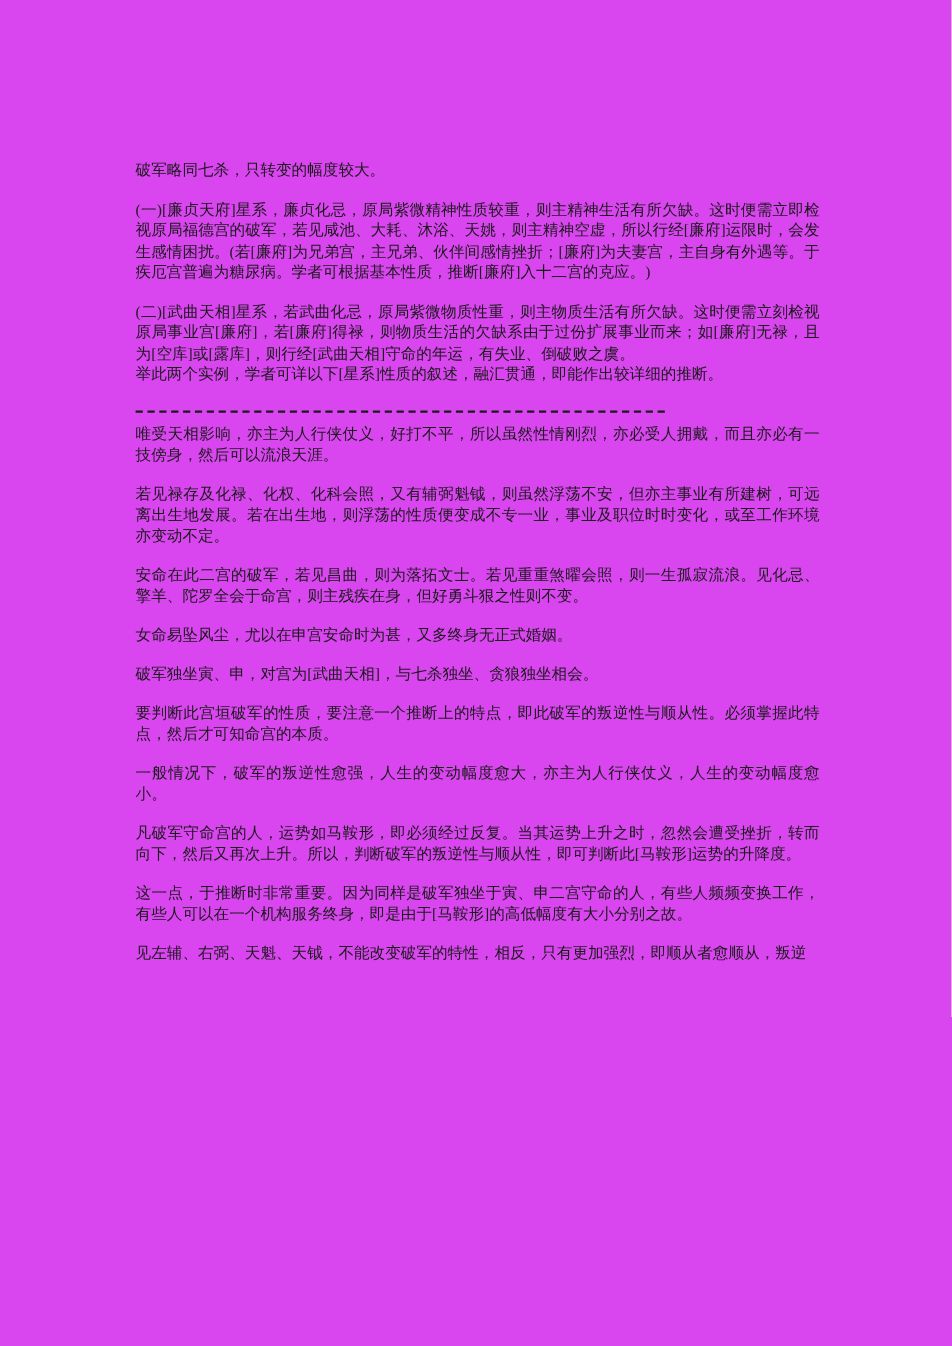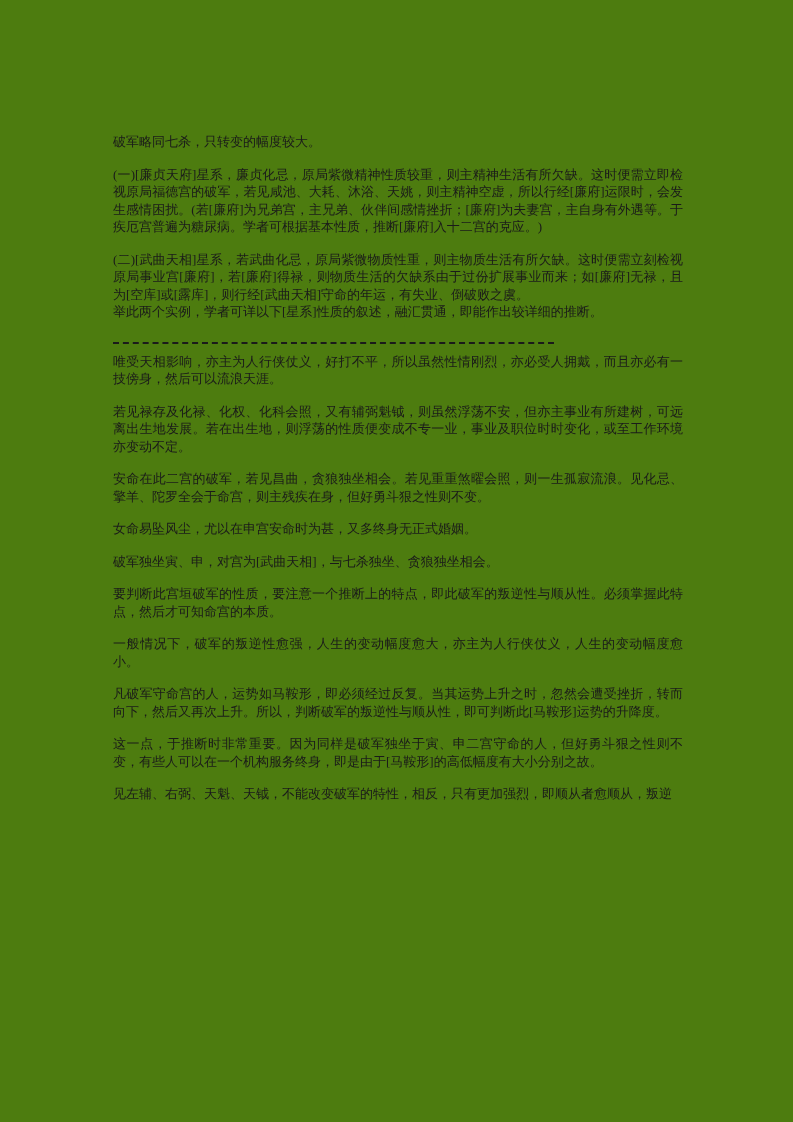--- a/index.html
+++ b/index.html
@@ -4,21 +4,21 @@
 <style>
   html, body {
     margin: 0;
     padding: 0;
     background: #ffffff;
   }
   .page {
     position: relative;
     width: 793px;
     height: 1122px;
-    background: #4d7c0f;
+    background: #d946ef;
     overflow: hidden;
     font-family: "Liberation Serif", serif;
     color: #1a1a1a;
   }
   .content {
     position: absolute;
     left: 113px;
     top: 133px;
     width: 570px;
     font-size: 13px;
@@ -70,24 +70,24 @@
 <div class="page">
 
   <div class="content">
     <p>破军略同七杀，只转变的幅度较大。</p>
     <p>(一)[廉贞天府]星系，廉贞化忌，原局紫微精神性质较重，则主精神生活有所欠缺。这时便需立即检视原局福德宫的破军，若见咸池、大耗、沐浴、天姚，则主精神空虚，所以行经[廉府]运限时，会发生感情困扰。(若[廉府]为兄弟宫，主兄弟、伙伴间感情挫折；[廉府]为夫妻宫，主自身有外遇等。于疾厄宫普遍为糖尿病。学者可根据基本性质，推断[廉府]入十二宫的克应。)</p>
     <p class="tight">(二)[武曲天相]星系，若武曲化忌，原局紫微物质性重，则主物质生活有所欠缺。这时便需立刻检视原局事业宫[廉府]，若[廉府]得禄，则物质生活的欠缺系由于过份扩展事业而来；如[廉府]无禄，且为[空库]或[露库]，则行经[武曲天相]守命的年运，有失业、倒破败之虞。</p>
     <p>举此两个实例，学者可详以下[星系]性质的叙述，融汇贯通，即能作出较详细的推断。</p>
     <hr class="divider">
     <p>唯受天相影响，亦主为人行侠仗义，好打不平，所以虽然性情刚烈，亦必受人拥戴，而且亦必有一技傍身，然后可以流浪天涯。</p>
     <p>若见禄存及化禄、化权、化科会照，又有辅弼魁钺，则虽然浮荡不安，但亦主事业有所建树，可远离出生地发展。若在出生地，则浮荡的性质便变成不专一业，事业及职位时时变化，或至工作环境亦变动不定。</p>
-    <p>安命在此二宫的破军，若见昌曲，贪狼独坐相会。若见重重煞曜会照，则一生孤寂流浪。见化忌、擎羊、陀罗全会于命宫，则主残疾在身，但好勇斗狠之性则不变。</p>
+    <p>安命在此二宫的破军，若见昌曲，则为落拓文士。若见重重煞曜会照，则一生孤寂流浪。见化忌、擎羊、陀罗全会于命宫，则主残疾在身，但好勇斗狠之性则不变。</p>
     <p>女命易坠风尘，尤以在申宫安命时为甚，又多终身无正式婚姻。</p>
     <p>破军独坐寅、申，对宫为[武曲天相]，与七杀独坐、贪狼独坐相会。</p>
     <p>要判断此宫垣破军的性质，要注意一个推断上的特点，即此破军的叛逆性与顺从性。必须掌握此特点，然后才可知命宫的本质。</p>
     <p>一般情况下，破军的叛逆性愈强，人生的变动幅度愈大，亦主为人行侠仗义，人生的变动幅度愈小。</p>
     <p>凡破军守命宫的人，运势如马鞍形，即必须经过反复。当其运势上升之时，忽然会遭受挫折，转而向下，然后又再次上升。所以，判断破军的叛逆性与顺从性，即可判断此[马鞍形]运势的升降度。</p>
-    <p>这一点，于推断时非常重要。因为同样是破军独坐于寅、申二宫守命的人，但好勇斗狠之性则不变，有些人可以在一个机构服务终身，即是由于[马鞍形]的高低幅度有大小分别之故。</p>
+    <p>这一点，于推断时非常重要。因为同样是破军独坐于寅、申二宫守命的人，有些人频频变换工作，有些人可以在一个机构服务终身，即是由于[马鞍形]的高低幅度有大小分别之故。</p>
     <p>见左辅、右弼、天魁、天钺，不能改变破军的特性，相反，只有更加强烈，即顺从者愈顺从，叛逆</p>
   </div>
 
 
 </div>
 
 </body></html>

